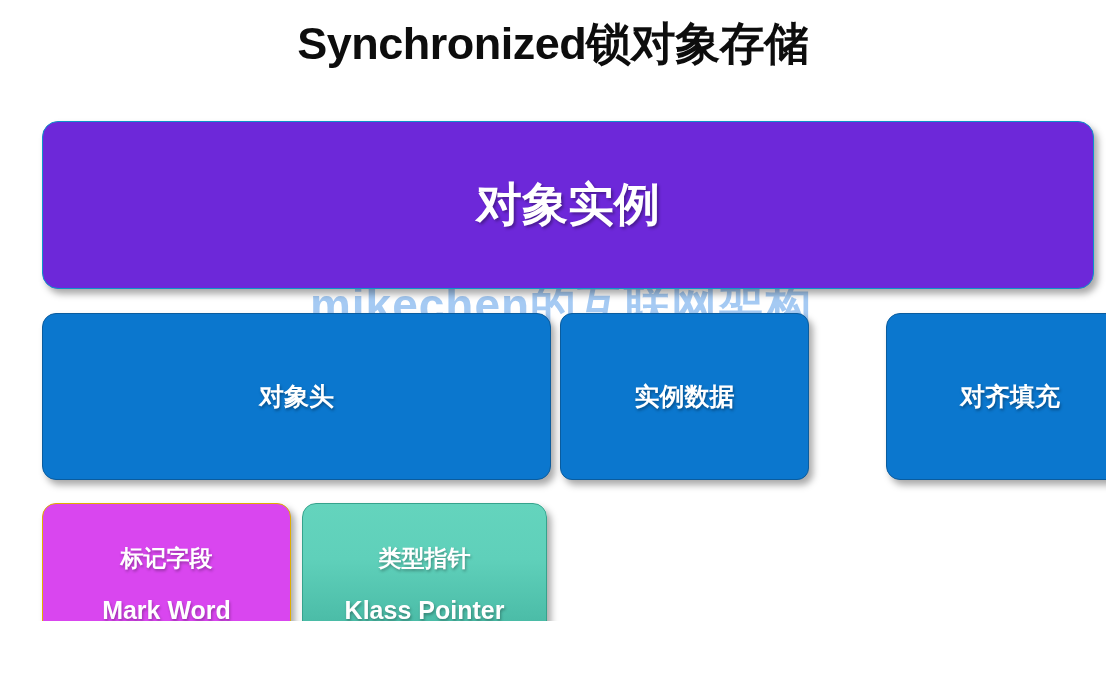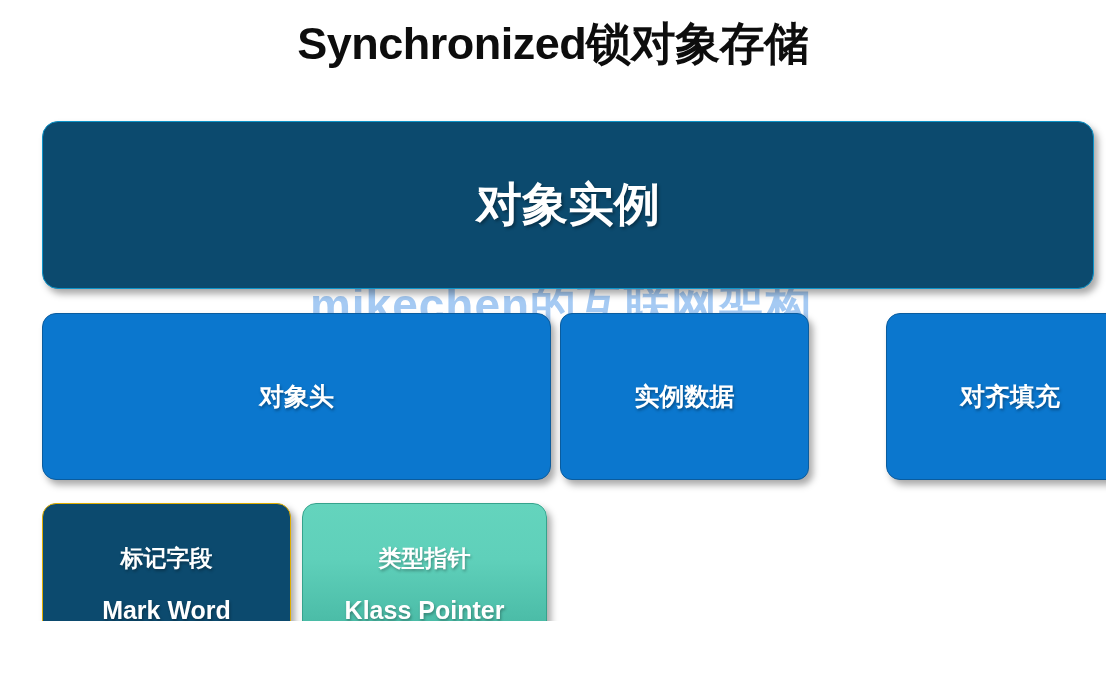--- a/index.html
+++ b/index.html
@@ -46,21 +46,21 @@
     text-align: center;
     box-shadow: 4px 5px 7px rgba(0,0,0,0.34);
   }
 
   
   .node-instance {
     left: 42px;
     top: 121px;
     width: 1052px;
     height: 168px;
-    background: #0c4a6e;
+    background: #6d28d9;
     border: 1.5px solid #0d93c8;
     border-radius: 16px;
     font-size: 46px;
     text-shadow: 2px 2px 3px rgba(0,0,0,0.32);
     z-index: 3;
   }
 
   
   .node-blue {
     top: 313px;
@@ -78,21 +78,21 @@
   
   .node-two-line {
     top: 503px;
     height: 161px;
     font-size: 23px;
     z-index: 3;
   }
   .node-markword {
     left: 42px;
     width: 249px;
-    background: #0c4a6e;
+    background: #d946ef;
     border: 1.5px solid #e0ad00;
     text-shadow: 1px 2px 3px rgba(0,0,0,0.30);
   }
   .node-klass {
     left: 302px;
     width: 245px;
     background: linear-gradient(180deg, #64d4bd 0%, #5fd0ba 35%, #4cbda8 72%, #36a88f 100%);
     border: 1.5px solid #35a38c;
     text-shadow: 1px 2px 3px rgba(0,0,0,0.30);
   }

